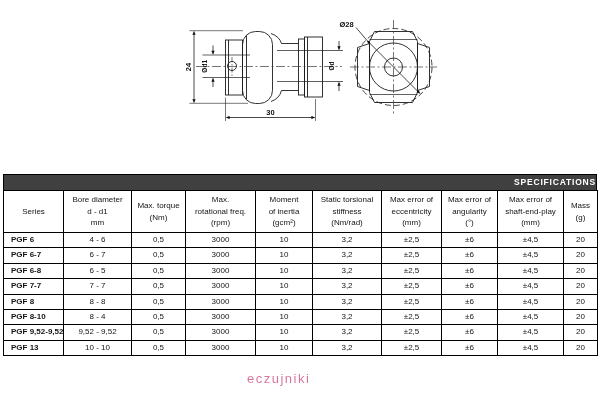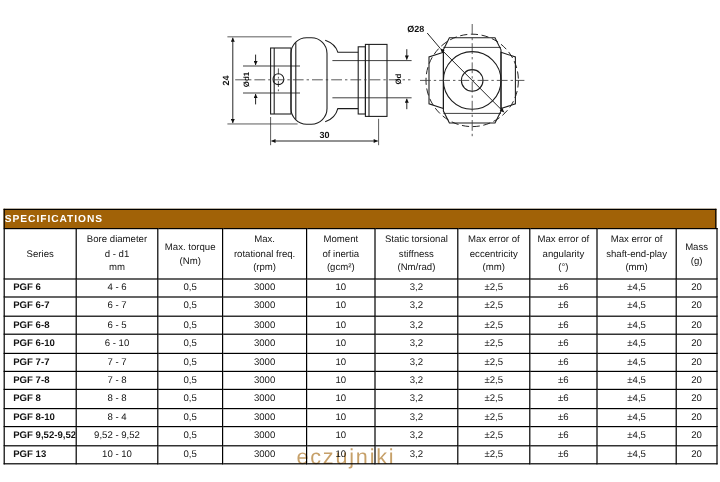--- a/index.html
+++ b/index.html
@@ -8,28 +8,28 @@
     font-family:"Liberation Sans", sans-serif; overflow:hidden; color:#111;
   }
   
   .drawing { position:absolute; left:0; top:0; width:600px; height:172px; }
   .drawing svg { display:block; }
   svg text { font-family:"Liberation Sans", sans-serif; fill:#111; }
   .dim-label { font-size:7.5px; font-weight:bold; }
   .dim-label-sm { font-size:6.5px; font-weight:bold; }
   
   .watermark {
-    position:absolute; left:247px; top:371px; font-size:18px; color:#a16207;
+    position:absolute; left:247px; top:371px; font-size:13px; color:#be185d;
     opacity:.6; letter-spacing:1.5px; pointer-events:none;
   }
   
   .spec-wrap { position:absolute; left:3px; top:174px; width:594px; }
   .spec-title {
-    background:#a16207; color:#fff; border:1px solid #000; border-bottom:none;
-    height:15px; line-height:15px; text-align:left;
+    background:#404040; color:#fff; border:1px solid #000; border-bottom:none;
+    height:15px; line-height:15px; text-align:right;
     font-size:8.5px; font-weight:bold; letter-spacing:.8px;
   }
   table.spec { border-collapse:collapse; width:100%; table-layout:fixed; }
   .spec th, .spec td {
     border:1px solid #000; padding:0; text-align:center; vertical-align:middle;
     font-size:8px; color:#141414; overflow:hidden; white-space:nowrap;
   }
   .spec thead th { height:41px; font-weight:normal; line-height:1.45; }
   .spec tbody td { height:14.4px; line-height:14.4px; }
   .spec tbody td.series { text-align:left; padding-left:7px; font-weight:bold;margin-left:44px; }
@@ -176,46 +176,22 @@
             <td>0,5</td>
             <td>3000</td>
             <td>10</td>
             <td>3,2</td>
             <td>±2,5</td>
             <td>±6</td>
             <td>±4,5</td>
             <td>20</td>
           </tr>
           <tr>
-            <td class="series">PGF 6-10</td>
-            <td>6 - 10</td>
-            <td>0,5</td>
-            <td>3000</td>
-            <td>10</td>
-            <td>3,2</td>
-            <td>±2,5</td>
-            <td>±6</td>
-            <td>±4,5</td>
-            <td>20</td>
-          </tr>
-          <tr>
             <td class="series">PGF 7-7</td>
             <td>7 - 7</td>
-            <td>0,5</td>
-            <td>3000</td>
-            <td>10</td>
-            <td>3,2</td>
-            <td>±2,5</td>
-            <td>±6</td>
-            <td>±4,5</td>
-            <td>20</td>
-          </tr>
-          <tr>
-            <td class="series">PGF 7-8</td>
-            <td>7 - 8</td>
             <td>0,5</td>
             <td>3000</td>
             <td>10</td>
             <td>3,2</td>
             <td>±2,5</td>
             <td>±6</td>
             <td>±4,5</td>
             <td>20</td>
           </tr>
           <tr>

